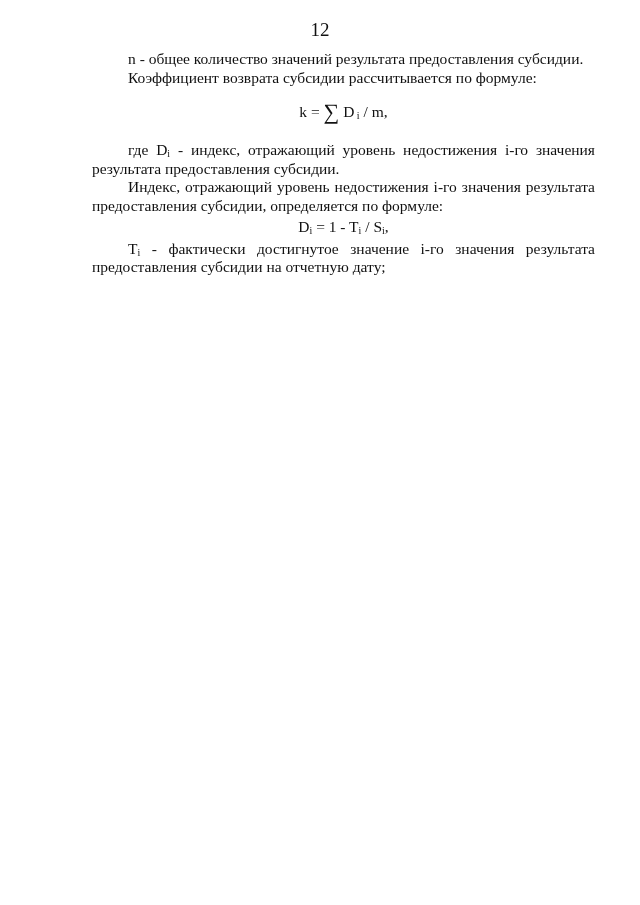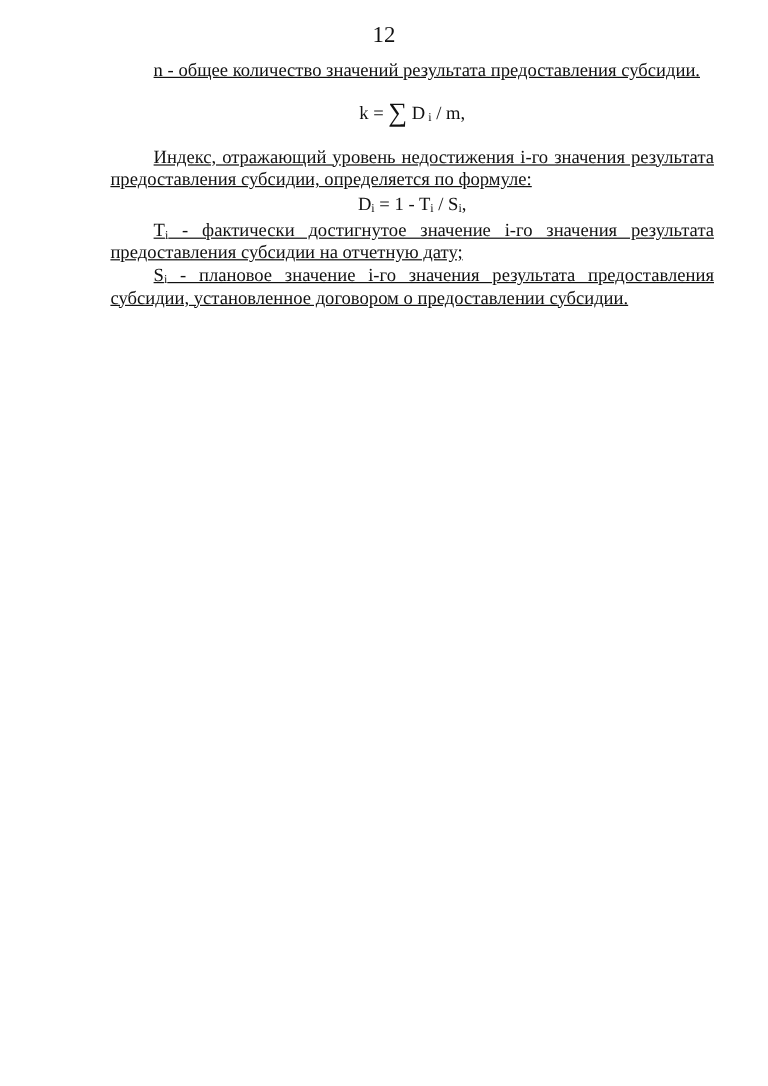--- a/index.html
+++ b/index.html
@@ -10,45 +10,46 @@
       font-family: "Liberation Serif", "DejaVu Serif", serif;
     }
     .page-number {
       position: absolute; left: 0; width: 640px; top: 22px;
       text-align: center; font-size: 19px; line-height: 16px;
     }
     .body {
       position: absolute; left: 92px; width: 503px; top: 50px;
       font-size: 15.5px; line-height: 18.6px;
     }
-    .p { margin: 0; text-align: justify; text-indent: 36px; text-decoration: underline; }
+    .p { margin: 0; text-align: justify; text-indent: 36px; }
     .p.noindent { text-indent: 0; padding-left: 36px; }
     .formula {
       text-align: center; margin: 0; text-indent: 0;
     }
     .f1 { margin-top: 12px; margin-bottom: 16px; height: 26px; line-height: 26px; }
     .f2 { margin-bottom: 2px; height: 22px; line-height: 22px; }
     .sigma { font-size: 22px; vertical-align: -2px; }
     sub { font-size: 10px; vertical-align: -2px; line-height: 0; }
   </style>
 </head>
 <body>
 
 <div class="page">
   <div class="page-number">12</div>
 
   <div class="body">
     <p class="p noindent">n - общее количество значений результата предоставления субсидии.</p>
+    <p class="p noindent">Коэффициент возврата субсидии рассчитывается по формуле:</p>
 
     <p class="formula f1"><span>k = </span><span class="sigma">∑</span><span> D</span><sub> i</sub><span> / m,</span></p>
 
+    <p class="p"><span>где D</span><sub>i</sub><span> - индекс, отражающий уровень недостижения i-го значения результата предоставления субсидии.</span></p>
 
     <p class="p">Индекс, отражающий уровень недостижения i-го значения результата предоставления субсидии, определяется по формуле:</p>
 
     <p class="formula f2"><span>D</span><sub>i</sub><span> = 1 - T</span><sub>i</sub><span> / S</span><sub>i</sub><span>,</span></p>
 
 
     <p class="p"><span>T</span><sub>i</sub><span> - фактически достигнутое значение i-го значения результата предоставления субсидии на отчетную дату;</span></p>
 
-    <p class="p"><span>S</span><sub>i</sub><span> - плановое значение i-го значения результата предоставления субсидии, установленное договором о предоставлении субсидии.</span></p>
 
   </div>
 </div>
 
 </body></html>

